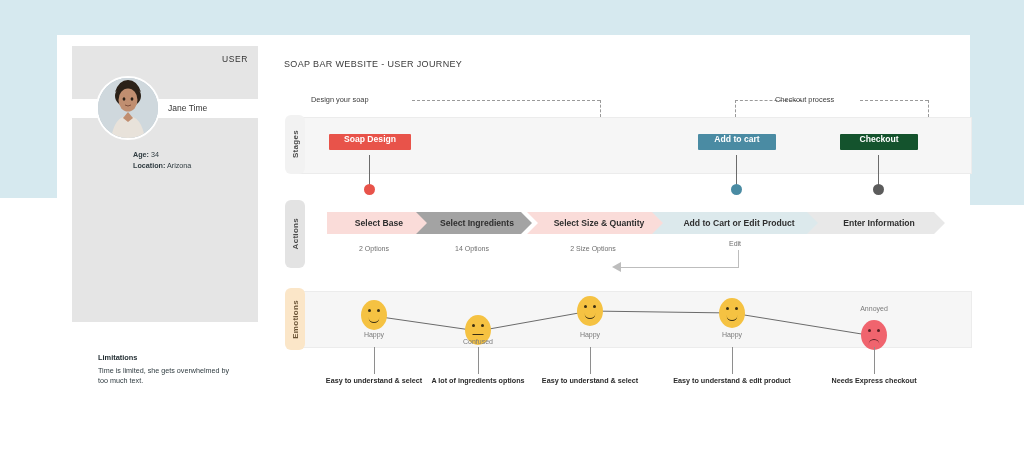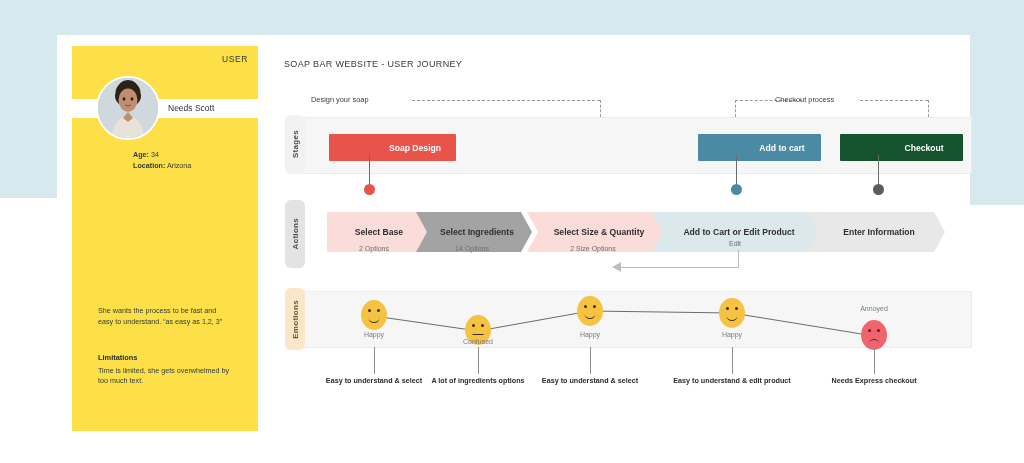--- a/index.html
+++ b/index.html
@@ -19,22 +19,22 @@
   #blue-backdrop-right{
     position:absolute;left:970px;top:0;width:54px;height:205px;background:#d6e9ef;
   }
   
   #white-card{
     position:absolute;left:57px;top:35px;width:913px;height:395px;background:#ffffff;
   }
 
   
   #persona-sidebar{
-    position:absolute;left:72px;top:46px;width:186px;height:385px;
-    background:#fde047;
+    position:absolute;left:72px;top:46px;width:186px;height:276px;
+    background:#e5e5e5;
   }
   #persona-user-label{
     position:absolute;right:10px;top:8px;font-size:8.5px;letter-spacing:.6px;color:#333;
   }
   #persona-name-band{
     position:absolute;left:0;top:53px;width:186px;height:19px;background:#ffffff;
   }
   #persona-name{
     position:absolute;left:96px;top:57px;font-size:8.5px;color:#333;
   }
@@ -71,30 +71,30 @@
     writing-mode:vertical-rl;transform:rotate(180deg);
     font-size:8px;font-weight:bold;color:#4a4a4a;letter-spacing:.3px;
   }
   #stages-tab{left:285px;top:115px;width:20px;height:59px;background:#f2f2f2;}
   #actions-tab{left:285px;top:200px;width:20px;height:68px;background:#e3e3e3;}
   #emotions-tab{left:285px;top:288px;width:20px;height:62px;background:#fbe6c8;}
   #emotions-tab span{color:#6a5436;}
 
   
   .stage-btn{
-    position:absolute;height:27px;display:flex;align-items:center;justify-content:center;
-    font-size:8.6px;font-weight:bold;color:#ffffff;border-radius:1px;padding-left:45px;
+    position:absolute;height:16px;display:flex;justify-content:center;
+    font-size:8.6px;font-weight:bold;color:#ffffff;border-radius:1px;
   }
   
   .stem{position:absolute;width:1px;background:#6b6b6b;}
   .dot{position:absolute;width:11px;height:11px;border-radius:50%;}
 
   
   .chevron{
-    position:absolute;height:40px;display:flex;align-items:center;justify-content:center;
+    position:absolute;height:22px;display:flex;align-items:center;justify-content:center;
     font-size:8.6px;font-weight:bold;color:#2f2f2f;
     clip-path:polygon(0 0, calc(100% - 11px) 0, 100% 50%, calc(100% - 11px) 100%, 0 100%, 11px 50%);
     padding-left:6px;
   }
   .chevron.first{clip-path:polygon(0 0, calc(100% - 11px) 0, 100% 50%, calc(100% - 11px) 100%, 0 100%);padding-left:0;}
   .action-sub{position:absolute;font-size:7px;color:#6f6f6f;text-align:center;}
 
   
   #edit-label{position:absolute;left:729px;top:240px;font-size:7px;color:#6f6f6f;}
   #edit-v{position:absolute;left:738px;top:250px;width:1px;height:17px;background:#bdbdbd;}
@@ -132,34 +132,30 @@
       <ellipse cx="30" cy="18" rx="13" ry="11" fill="#2b2118"></ellipse>
       <ellipse cx="30" cy="22" rx="9.5" ry="11.5" fill="#c08e70"></ellipse>
       <path d="M17 14 q13 -10 26 0 q-4 -12 -13 -12 q-9 0 -13 12z" fill="#2b2118"></path>
       <ellipse cx="26" cy="21" rx="1.4" ry="1.7" fill="#2b2118"></ellipse>
       <ellipse cx="34" cy="21" rx="1.4" ry="1.7" fill="#2b2118"></ellipse>
       <path d="M27 27 q3 2 6 0" stroke="#7d4f3c" stroke-width="1" fill="none"></path>
       <path d="M13 60 q4 -22 17 -22 q13 0 17 22z" fill="#e8e2da"></path>
       <path d="M30 34 l-5 6 l5 4 l5 -4z" fill="#c08e70"></path>
     </svg>
   </div>
-  <div id="persona-name">Needs Scott</div>
+  <div id="persona-name">Jane Time</div>
 
   <div class="persona-block pb-1">
     <span class="persona-line"><b>Age:</b><span> 34</span></span>
     <span class="persona-line"><b>Location:</b><span> Arizona</span></span>
   </div>
 
 
 
 
-  <div class="persona-block pb-5">
-    <span class="persona-line">She wants the process to be fast and</span>
-    <span class="persona-line">easy to understand. “as easy as 1,2, 3”</span>
-  </div>
 
   <div class="persona-block pb-6">
     <div class="persona-head">Limitations</div>
     <span class="persona-line">Time is limited, she gets overwhelmed by</span>
     <span class="persona-line">too much text.</span>
   </div>
 </div>
 
 <div id="journey-title">SOAP BAR WEBSITE - USER JOURNEY</div>
 

